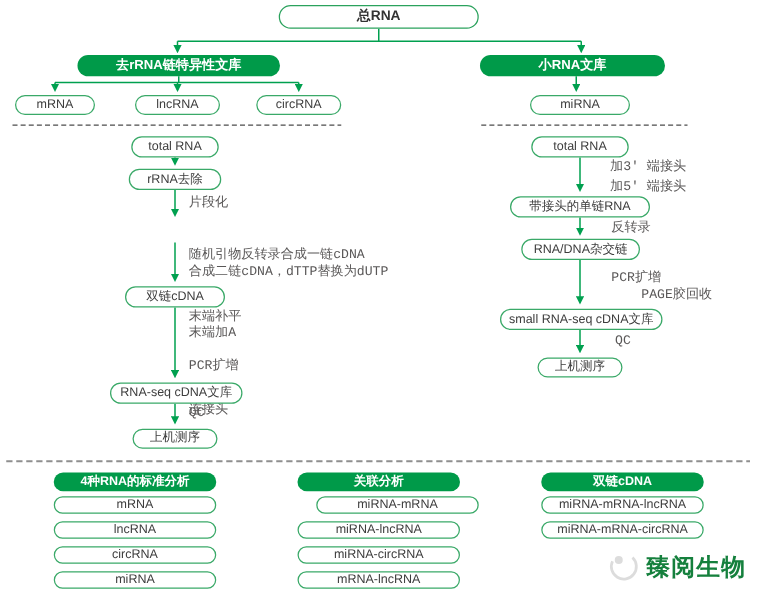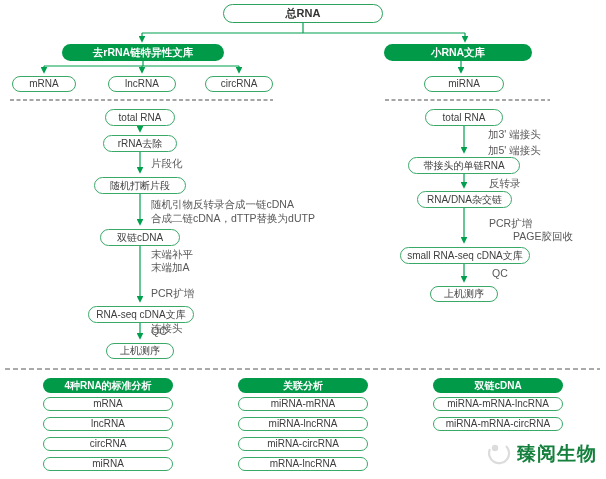--- a/index.html
+++ b/index.html
@@ -14,21 +14,21 @@
     display:flex;align-items:center;justify-content:center;
     font-size:10px;color:#3d3d3d;white-space:nowrap;line-height:1;
   }
   .root{border-color:#2ba25d;font-weight:bold;font-size:11px;color:#333;}
   .pill{
     position:absolute;box-sizing:border-box;background:#009a49;border-radius:999px;
     display:flex;align-items:center;justify-content:center;
     font-size:10.5px;font-weight:bold;color:#ffffff;white-space:nowrap;line-height:1;
   }
   .lbl{
-    position:absolute;font-size:10.5px;color:#595757;white-space:nowrap;line-height:1;
+    position:absolute;font-size:10.5px;color:#595757;white-space:nowrap;line-height:1;font-family:Liberation Mono, monospace;
   }
   .wm{
     position:absolute;left:486px;top:441px;display:flex;align-items:center;gap:5px;
     color:#15803d;font-weight:bold;font-size:19px;letter-spacing:1px;white-space:nowrap;
   }
 </style>
 </head>
 <body>
 
 <div id="canvas">
@@ -77,21 +77,20 @@
   <div class="pill" style="left:384px;top:44px;width:148px;height:17px;">小RNA文库</div>
 
   <div class="node" style="left:12px;top:76px;width:64px;height:16px;">mRNA</div>
   <div class="node" style="left:108px;top:76px;width:68px;height:16px;">lncRNA</div>
   <div class="node" style="left:205px;top:76px;width:68px;height:16px;">circRNA</div>
   <div class="node" style="left:424px;top:76px;width:80px;height:16px;">miRNA</div>
 
   <div class="node" style="left:105px;top:109px;width:70px;height:17px;">total RNA</div>
   <div class="node" style="left:103px;top:135px;width:74px;height:17px;">rRNA去除</div>
   <span class="lbl" style="left:151px;top:158px;">片段化</span>
-  <div class="node" style="left:94px;top:177px;width:92px;height:17px;">随机打断片段</div>
   <span class="lbl" style="left:151px;top:199px;">随机引物反转录合成一链cDNA</span>
   <span class="lbl" style="left:151px;top:213px;">合成二链cDNA，dTTP替换为dUTP</span>
   <div class="node" style="left:100px;top:229px;width:80px;height:17px;">双链cDNA</div>
   <span class="lbl" style="left:151px;top:249px;">末端补平</span>
   <span class="lbl" style="left:151px;top:262px;">末端加A</span>
   <span class="lbl" style="left:151px;top:275px;margin-top:48px;">连接头</span>
   <span class="lbl" style="left:151px;top:288px;">PCR扩增</span>
   <div class="node" style="left:88px;top:306px;width:106px;height:17px;">RNA-seq cDNA文库</div>
   <span class="lbl" style="left:151px;top:326px;">QC</span>
   <div class="node" style="left:106px;top:343px;width:68px;height:16px;">上机测序</div>
@@ -108,21 +107,21 @@
   <span class="lbl" style="left:492px;top:268px;">QC</span>
   <div class="node" style="left:430px;top:286px;width:68px;height:16px;">上机测序</div>
 
   <div class="pill" style="left:43px;top:378px;width:130px;height:15px;font-size:10px;">4种RNA的标准分析</div>
   <div class="node" style="left:43px;top:397px;width:130px;height:14px;">mRNA</div>
   <div class="node" style="left:43px;top:417px;width:130px;height:14px;">lncRNA</div>
   <div class="node" style="left:43px;top:437px;width:130px;height:14px;">circRNA</div>
   <div class="node" style="left:43px;top:457px;width:130px;height:14px;">miRNA</div>
 
   <div class="pill" style="left:238px;top:378px;width:130px;height:15px;font-size:10px;">关联分析</div>
-  <div class="node" style="left:238px;top:397px;width:130px;height:14px;">miRNA-mRNA</div>
+  <div class="node" style="left:253px;top:397px;width:130px;height:14px;">miRNA-mRNA</div>
   <div class="node" style="left:238px;top:417px;width:130px;height:14px;">miRNA-lncRNA</div>
   <div class="node" style="left:238px;top:437px;width:130px;height:14px;">miRNA-circRNA</div>
   <div class="node" style="left:238px;top:457px;width:130px;height:14px;">mRNA-lncRNA</div>
 
   <div class="pill" style="left:433px;top:378px;width:130px;height:15px;font-size:10px;">双链cDNA</div>
   <div class="node" style="left:433px;top:397px;width:130px;height:14px;">miRNA-mRNA-lncRNA</div>
   <div class="node" style="left:433px;top:417px;width:130px;height:14px;">miRNA-mRNA-circRNA</div>
 
   <div class="wm">
     <svg width="26" height="26" viewBox="0 0 26 26">

